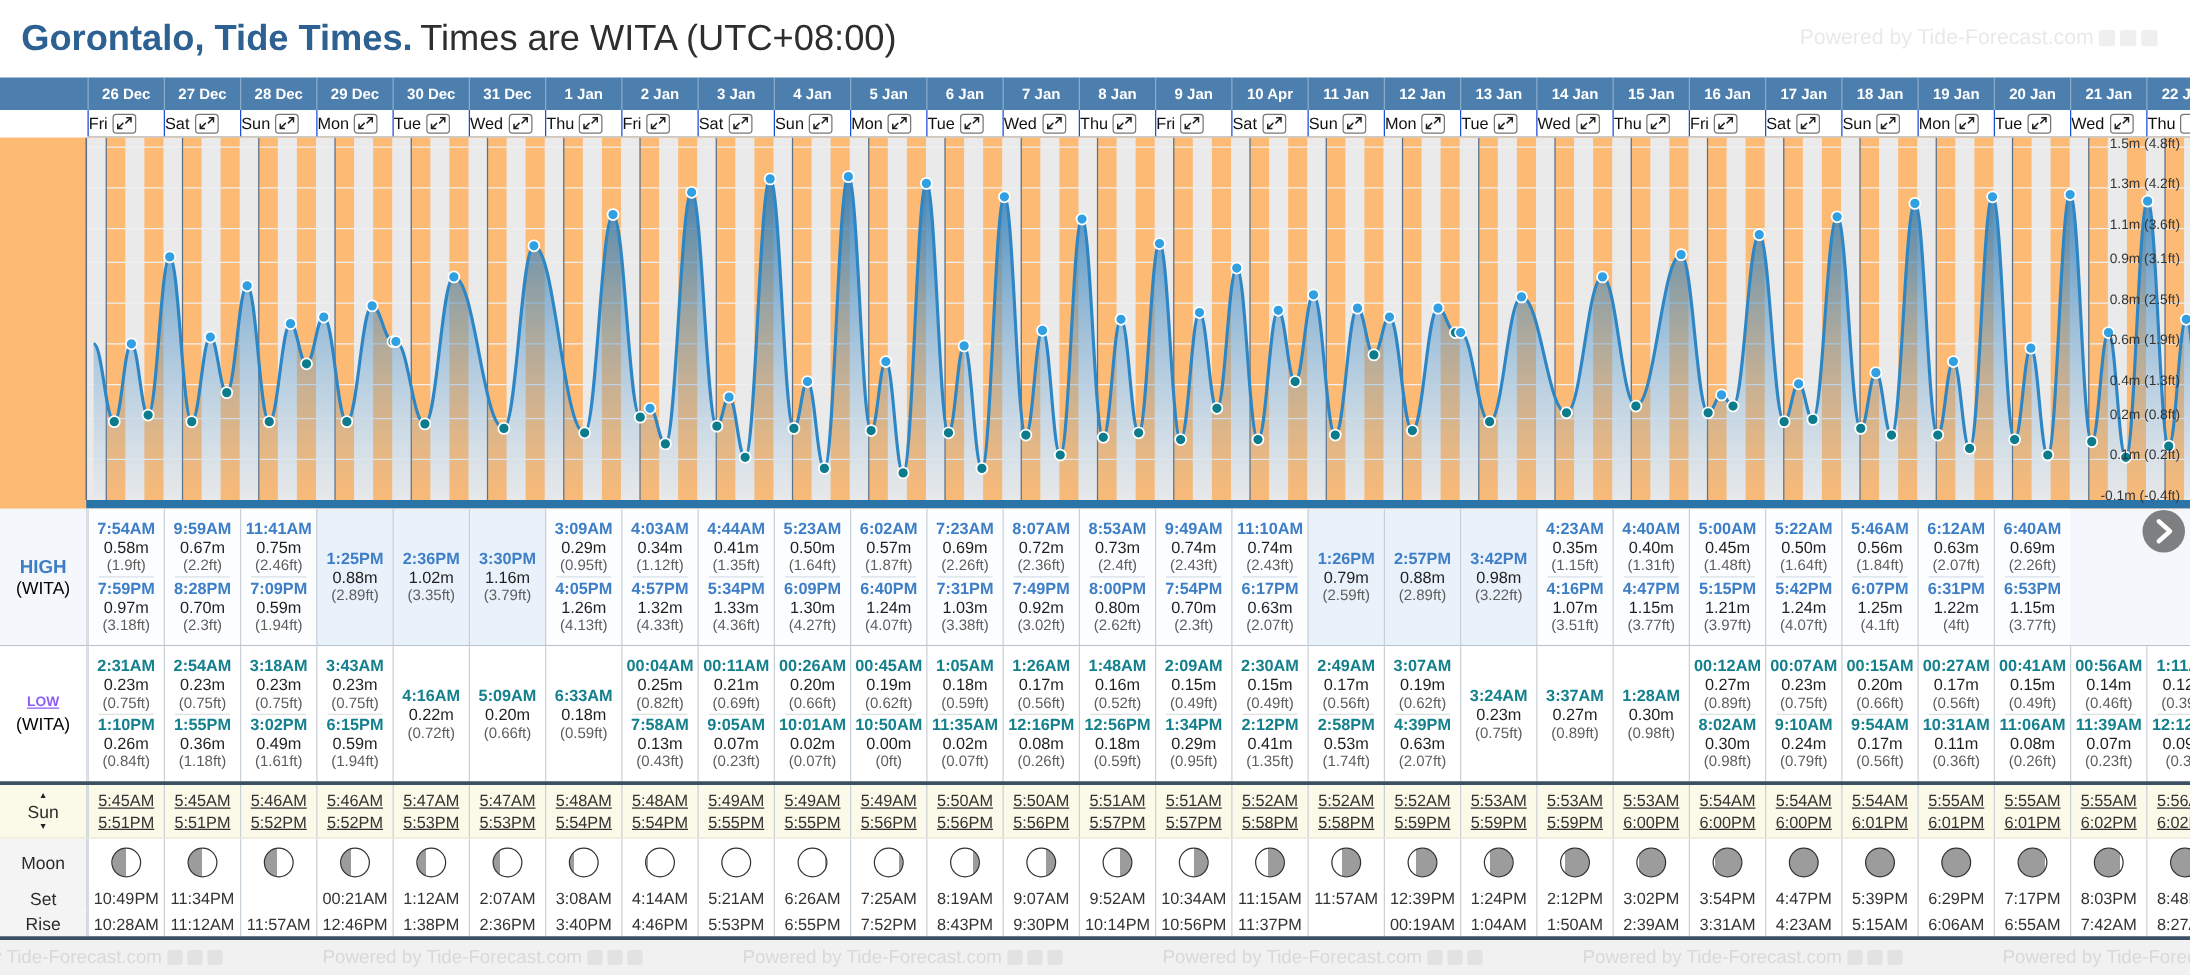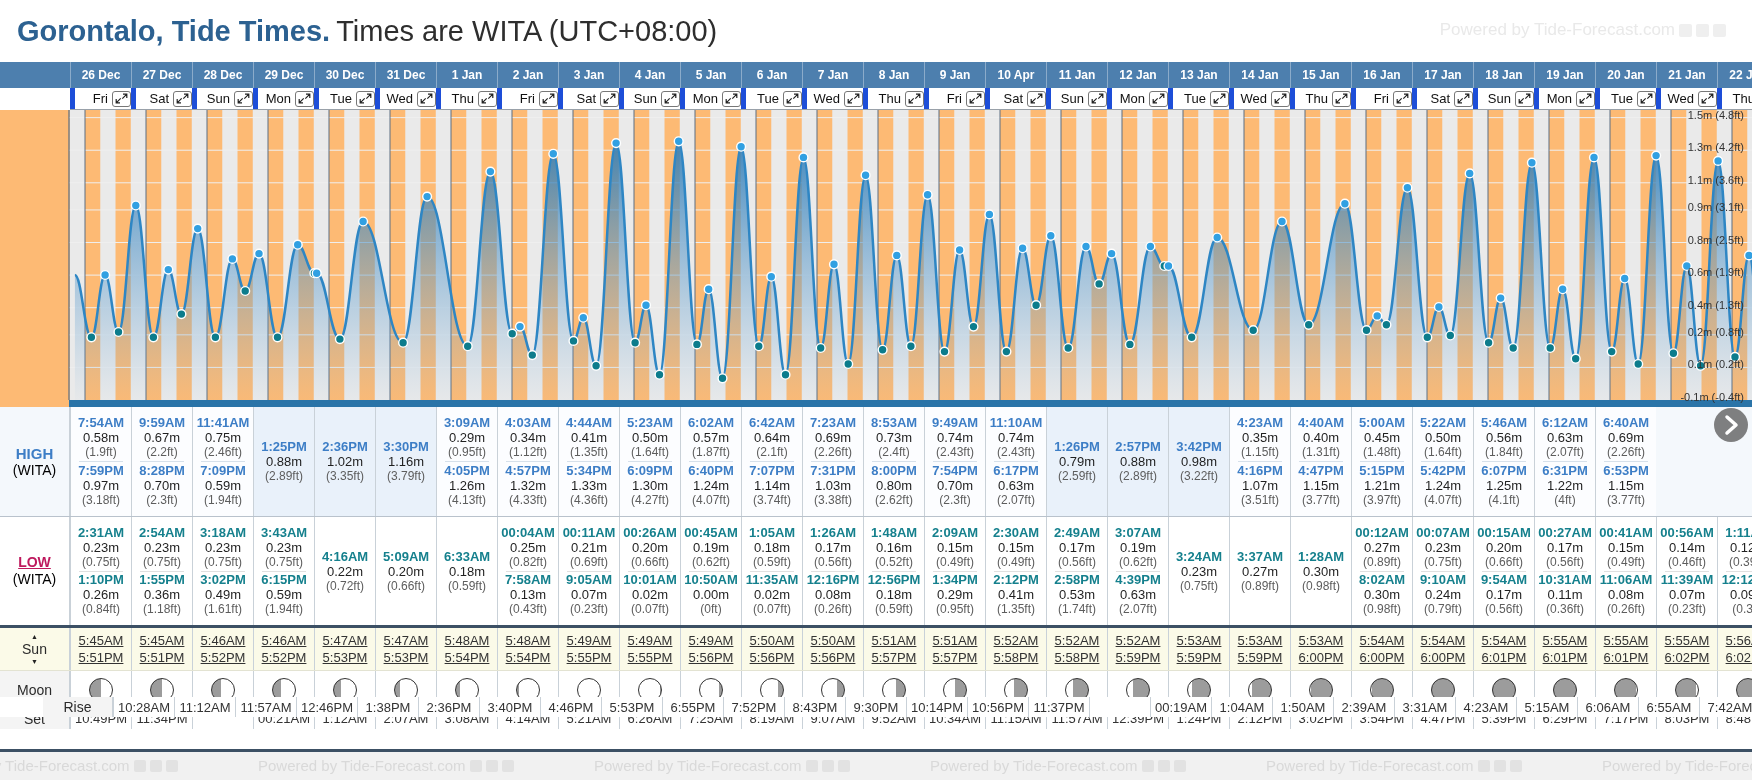--- a/index.html
+++ b/index.html
@@ -21,47 +21,47 @@
   #datebar{top:62px;height:26px;background:#4d7fae;display:flex;}
   #daybar{top:88px;height:22px;display:flex;}
   .gutter{width:70px;flex:0 0 70px;box-sizing:border-box;display:flex;
           align-items:center;justify-content:center;}
   .cells{display:flex;flex:1;min-width:0;}
   .dcell{width:61px;flex:0 0 61px;box-sizing:border-box;display:flex;align-items:center;
          justify-content:center;color:#fff;font-weight:bold;font-size:12px;
          border-left:1px solid rgba(255,255,255,.35);white-space:nowrap;overflow:hidden;}
   #daybar .cells{border-bottom:1px solid #99a1a9;}
   .daycell{width:61px;flex:0 0 61px;box-sizing:border-box;display:flex;align-items:center;
-           justify-content:flex-end;gap:4px;font-size:13px;color:#111;background:#fff;
-           border-left:5px solid #1d4ed8;overflow:hidden;}
+           justify-content:flex-start;gap:4px;font-size:13px;color:#111;background:#fff;
+           border-left:1px solid #1d4ed8;overflow:hidden;}
   .exbtn{width:19px;height:16px;border:1px solid #777;border-radius:3px;background:#fff;
          display:flex;align-items:center;justify-content:center;padding:0;cursor:pointer;}
   
   #chart{top:110px;height:297px;overflow:hidden;background:#fdba74;}
   #chartsvg{position:absolute;left:0;top:0;}
   .ylab{position:absolute;right:8px;width:70px;text-align:right;font-size:11px;
         color:#333;white-space:nowrap;}
   
   .trow{display:flex;}
   #row-high{top:407px;height:110px;background:#f4f8fc;border-bottom:1px solid #b9c2cc;}
   #row-low{top:517px;height:108px;background:#fff;}
   #dark1{top:625px;height:3px;background:#3c5064;}
   #row-sun{top:628px;height:43px;background:#fbfae8;border-bottom:1px solid #e3e3d2;}
   #row-moon{top:671px;height:37px;background:#fff;}
   #row-set{top:708px;height:21px;background:#fff;}
-  #row-rise{top:697px;height:20px;background:#fff;padding-left:43px;}
+  #row-rise{top:729px;height:20px;background:#fff;}
   #dark2{top:749px;height:3px;background:#3c5064;}
   .trow .gutter{border-right:1px solid #c9d1d8;}
   .grayg{background:#f4f4f4;}
   .cell{width:61px;flex:0 0 61px;box-sizing:border-box;border-left:1px solid #c9d1d8;
         display:flex;flex-direction:column;align-items:center;justify-content:center;
         text-align:center;overflow:hidden;}
   .glabel{display:flex;flex-direction:column;align-items:center;line-height:17px;}
   .hl{font-weight:bold;font-size:15px;color:#3d7ec6;}
-  .ll{font-weight:bold;font-size:14px;color:#be185d;text-decoration:underline;}
+  .ll{font-weight:bold;font-size:11px;color:#8b5cf6;text-decoration:underline;}
   .wita{font-size:14px;color:#000000;}
   .rowlab{font-size:14px;color:#2b2b2b;}
   .tri{font-size:7px;color:#222;line-height:8px;}
   .entry{display:flex;flex-direction:column;line-height:15px;}
   .tt{font-weight:bold;font-size:13px;}
   .tm{font-size:13px;color:#1f1f1f;}
   .tf{font-size:12px;color:#5d5d5d;}
   .tide.high .tt{color:#3d7ec6;}
   .tide.low .tt{color:#15808d;}
   .tide.double{justify-content:space-between;padding:8px 0;}
@@ -768,42 +768,42 @@
           </div>
           <div class="divider"></div>
           <div class="entry">
             <div class="tt">6:40PM</div>
             <div class="tm">1.24m</div>
             <div class="tf">(4.07ft)</div>
           </div>
         </div>
         <div class="cell tide high double">
           <div class="entry">
-            <div class="tt">6:42AM</div>
-            <div class="tm">0.64m</div>
-            <div class="tf">(2.1ft)</div>
-          </div>
-          <div class="divider"></div>
-          <div class="entry">
-            <div class="tt">7:07PM</div>
-            <div class="tm">1.14m</div>
-            <div class="tf">(3.74ft)</div>
-          </div>
-        </div>
-        <div class="cell tide high double">
-          <div class="entry">
             <div class="tt">7:23AM</div>
             <div class="tm">0.69m</div>
             <div class="tf">(2.26ft)</div>
           </div>
           <div class="divider"></div>
           <div class="entry">
             <div class="tt">7:31PM</div>
             <div class="tm">1.03m</div>
             <div class="tf">(3.38ft)</div>
+          </div>
+        </div>
+        <div class="cell tide high double">
+          <div class="entry">
+            <div class="tt">8:07AM</div>
+            <div class="tm">0.72m</div>
+            <div class="tf">(2.36ft)</div>
+          </div>
+          <div class="divider"></div>
+          <div class="entry">
+            <div class="tt">7:49PM</div>
+            <div class="tm">0.92m</div>
+            <div class="tf">(3.02ft)</div>
           </div>
         </div>
         <div class="cell tide high double">
           <div class="entry">
             <div class="tt">8:53AM</div>
             <div class="tm">0.73m</div>
             <div class="tf">(2.4ft)</div>
           </div>
           <div class="divider"></div>
           <div class="entry">

